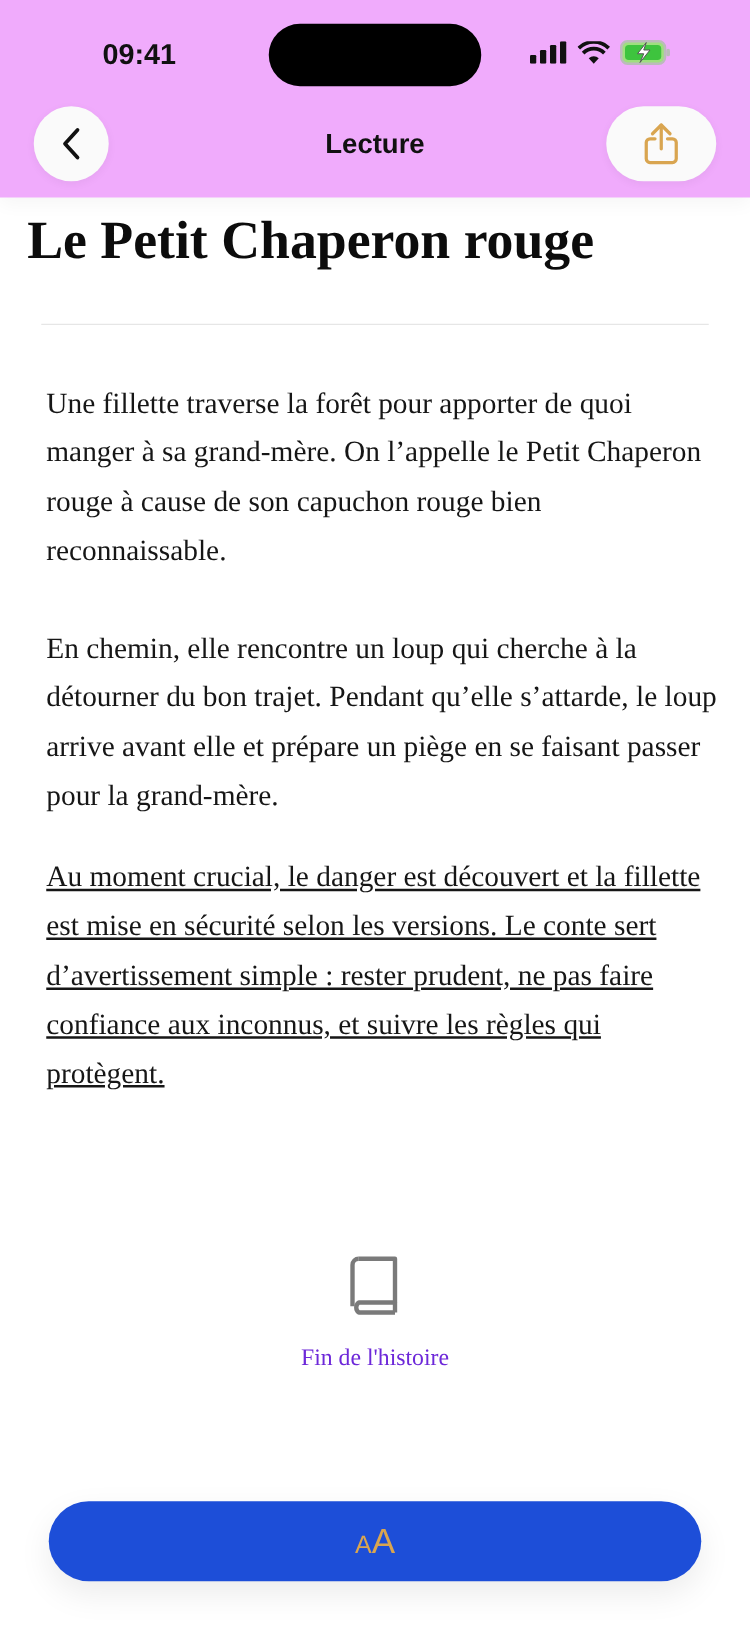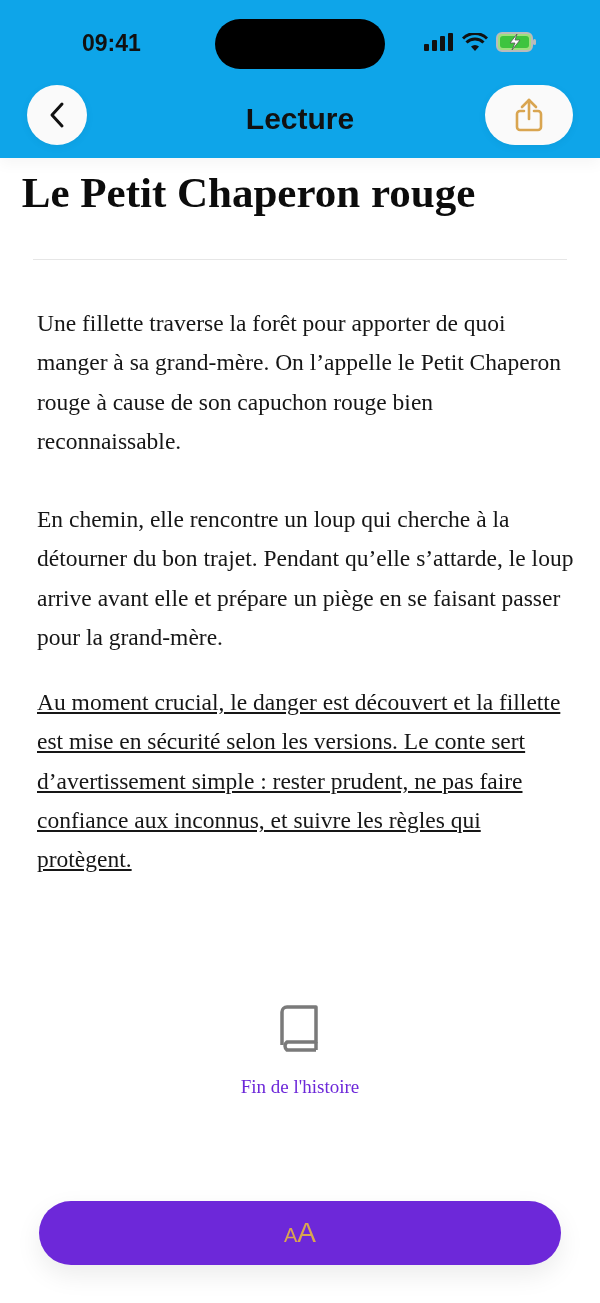--- a/index.html
+++ b/index.html
@@ -1,31 +1,31 @@
 <!DOCTYPE html>
 <html><head>
 <meta charset="utf-8">
 <style>
   html, body { margin:0; padding:0; }
   body { width:600px; height:1303px; background:#ffffff; position:relative; overflow:hidden; font-family:"Liberation Sans", sans-serif; }
-  .topbar { position:absolute; left:0; top:0; width:600px; height:158px; background:#0ea5e9; box-shadow:0 6px 14px rgba(0,0,0,0.04); z-index:2; }
+  .topbar { position:absolute; left:0; top:0; width:600px; height:158px; background:#f0abfc; box-shadow:0 6px 14px rgba(0,0,0,0.04); z-index:2; }
   .time { position:absolute; left:82px; top:30px; font-size:23px; font-weight:600; color:#111; font-family:"Liberation Sans", sans-serif; }
   .island { position:absolute; left:215px; top:19px; width:170px; height:50px; background:#000; border-radius:26px; }
   .status-right { position:absolute; left:424px; top:32px; display:flex; align-items:center; gap:8px; }
   .navbtn { position:absolute; top:85px; height:60px; background:#fafafa; border-radius:30px; box-shadow:0 2px 8px rgba(0,0,0,0.05); display:flex; align-items:center; justify-content:center; }
   .back { left:27px; width:60px; }
   .share { left:485px; width:88px; }
-  .navtitle { position:absolute; left:0; width:600px; top:102px; text-align:center; font-size:30px; font-weight:600; color:#111; }
+  .navtitle { position:absolute; left:0; width:600px; top:102px; text-align:center; font-size:22px; font-weight:600; color:#111; }
   .title { position:absolute; left:0; width:497px; top:168px; text-align:center; font-family:"Liberation Serif", serif; font-weight:700; font-size:43px; color:#0c0c0c; }
   .divider { position:absolute; left:33px; width:534px; top:259px; height:1px; background:#e6e6e6; }
   .para { position:absolute; left:33px; width:540px; font-family:"Liberation Serif", serif; font-size:23.5px; line-height:39.3px; color:#161616; margin:4px; }
   .p1 { top:300px; } .p2 { top:496px; } .p3 { top:679px;text-decoration:underline; }
   .book { position:absolute; left:279px; top:1004px; }
   .end { position:absolute; left:0; width:600px; top:1076px; text-align:center; font-family:"Liberation Serif", serif; font-size:19px; color:#6d28d9; }
-  .bottombar { position:absolute; left:39px; top:1201px; width:522px; height:64px; background:#6d28d9; border-radius:32px; box-shadow:0 10px 26px rgba(0,0,0,0.08); display:flex; align-items:center; justify-content:center; }
+  .bottombar { position:absolute; left:39px; top:1201px; width:522px; height:64px; background:#1d4ed8; border-radius:32px; box-shadow:0 10px 26px rgba(0,0,0,0.08); display:flex; align-items:center; justify-content:center; }
   .aa { color:#d9a550; font-family:"Liberation Sans", sans-serif; }
   .aa .s { font-size:20px; } .aa .l { font-size:28px; }
 </style>
 </head>
 <body>
 
 <div class="topbar">
   <div class="time">09:41</div>
   <div class="island"></div>
   <div class="status-right">

